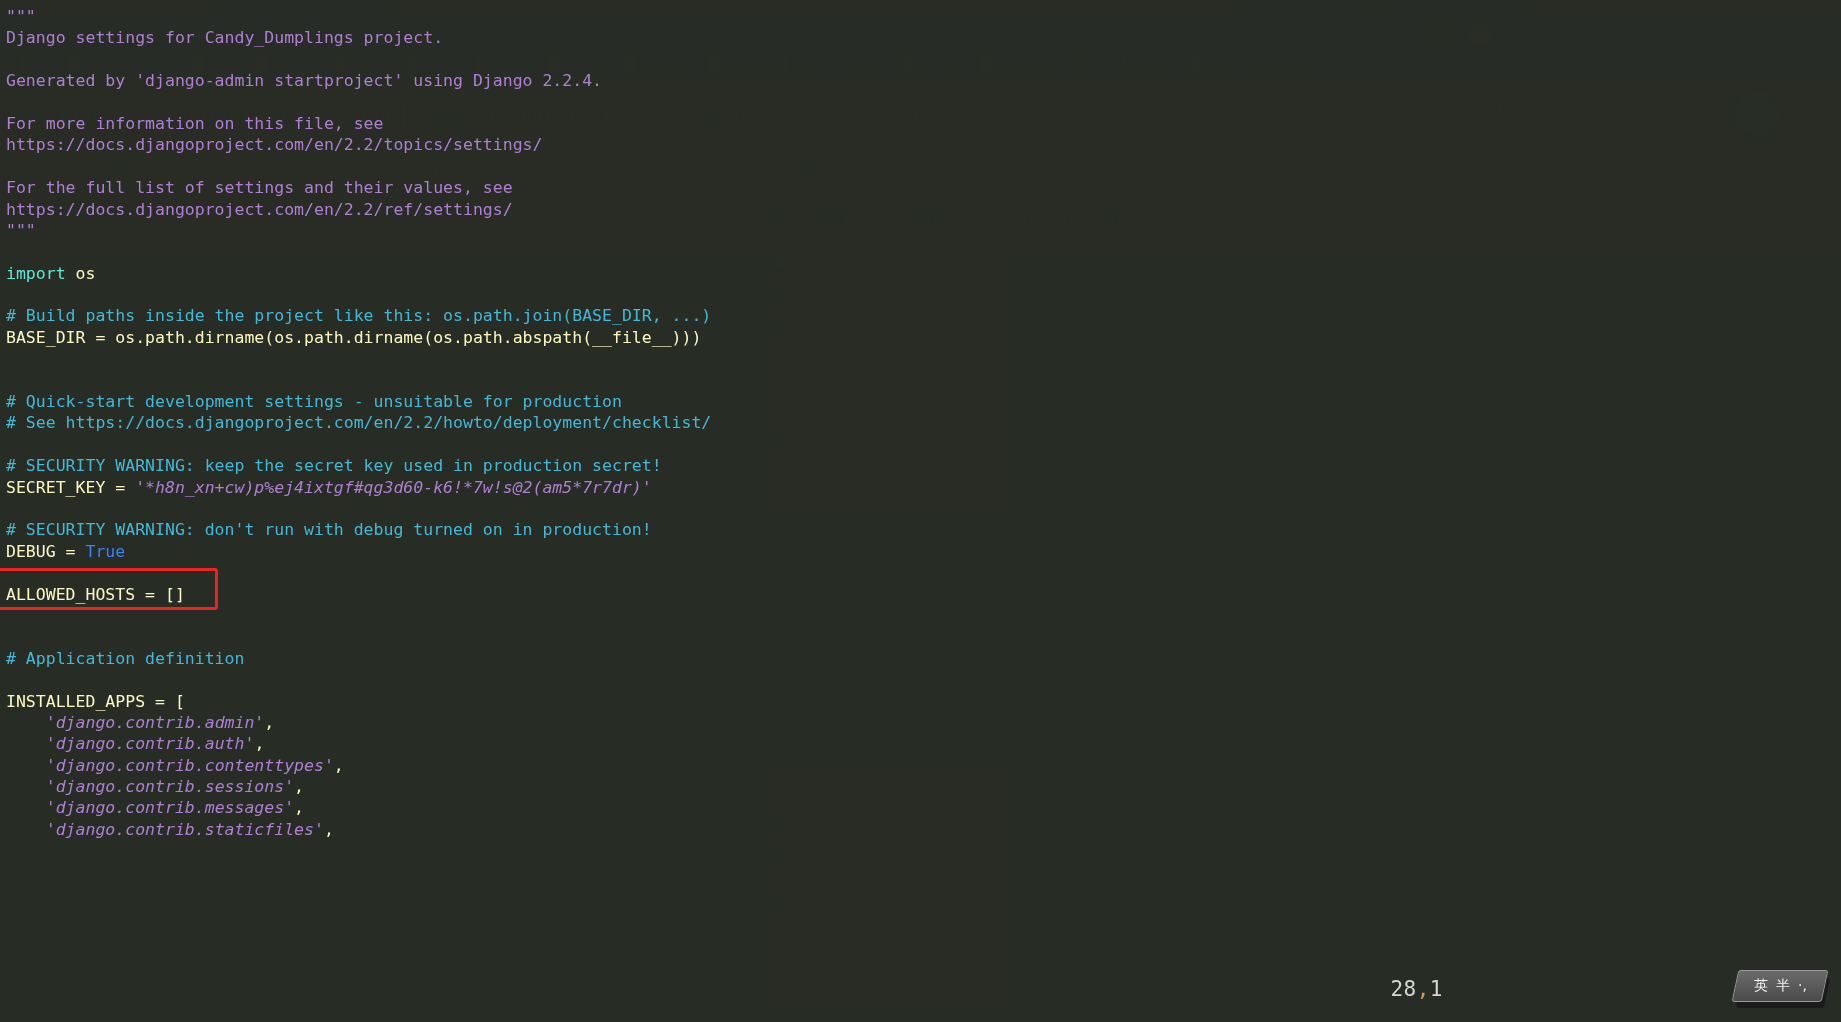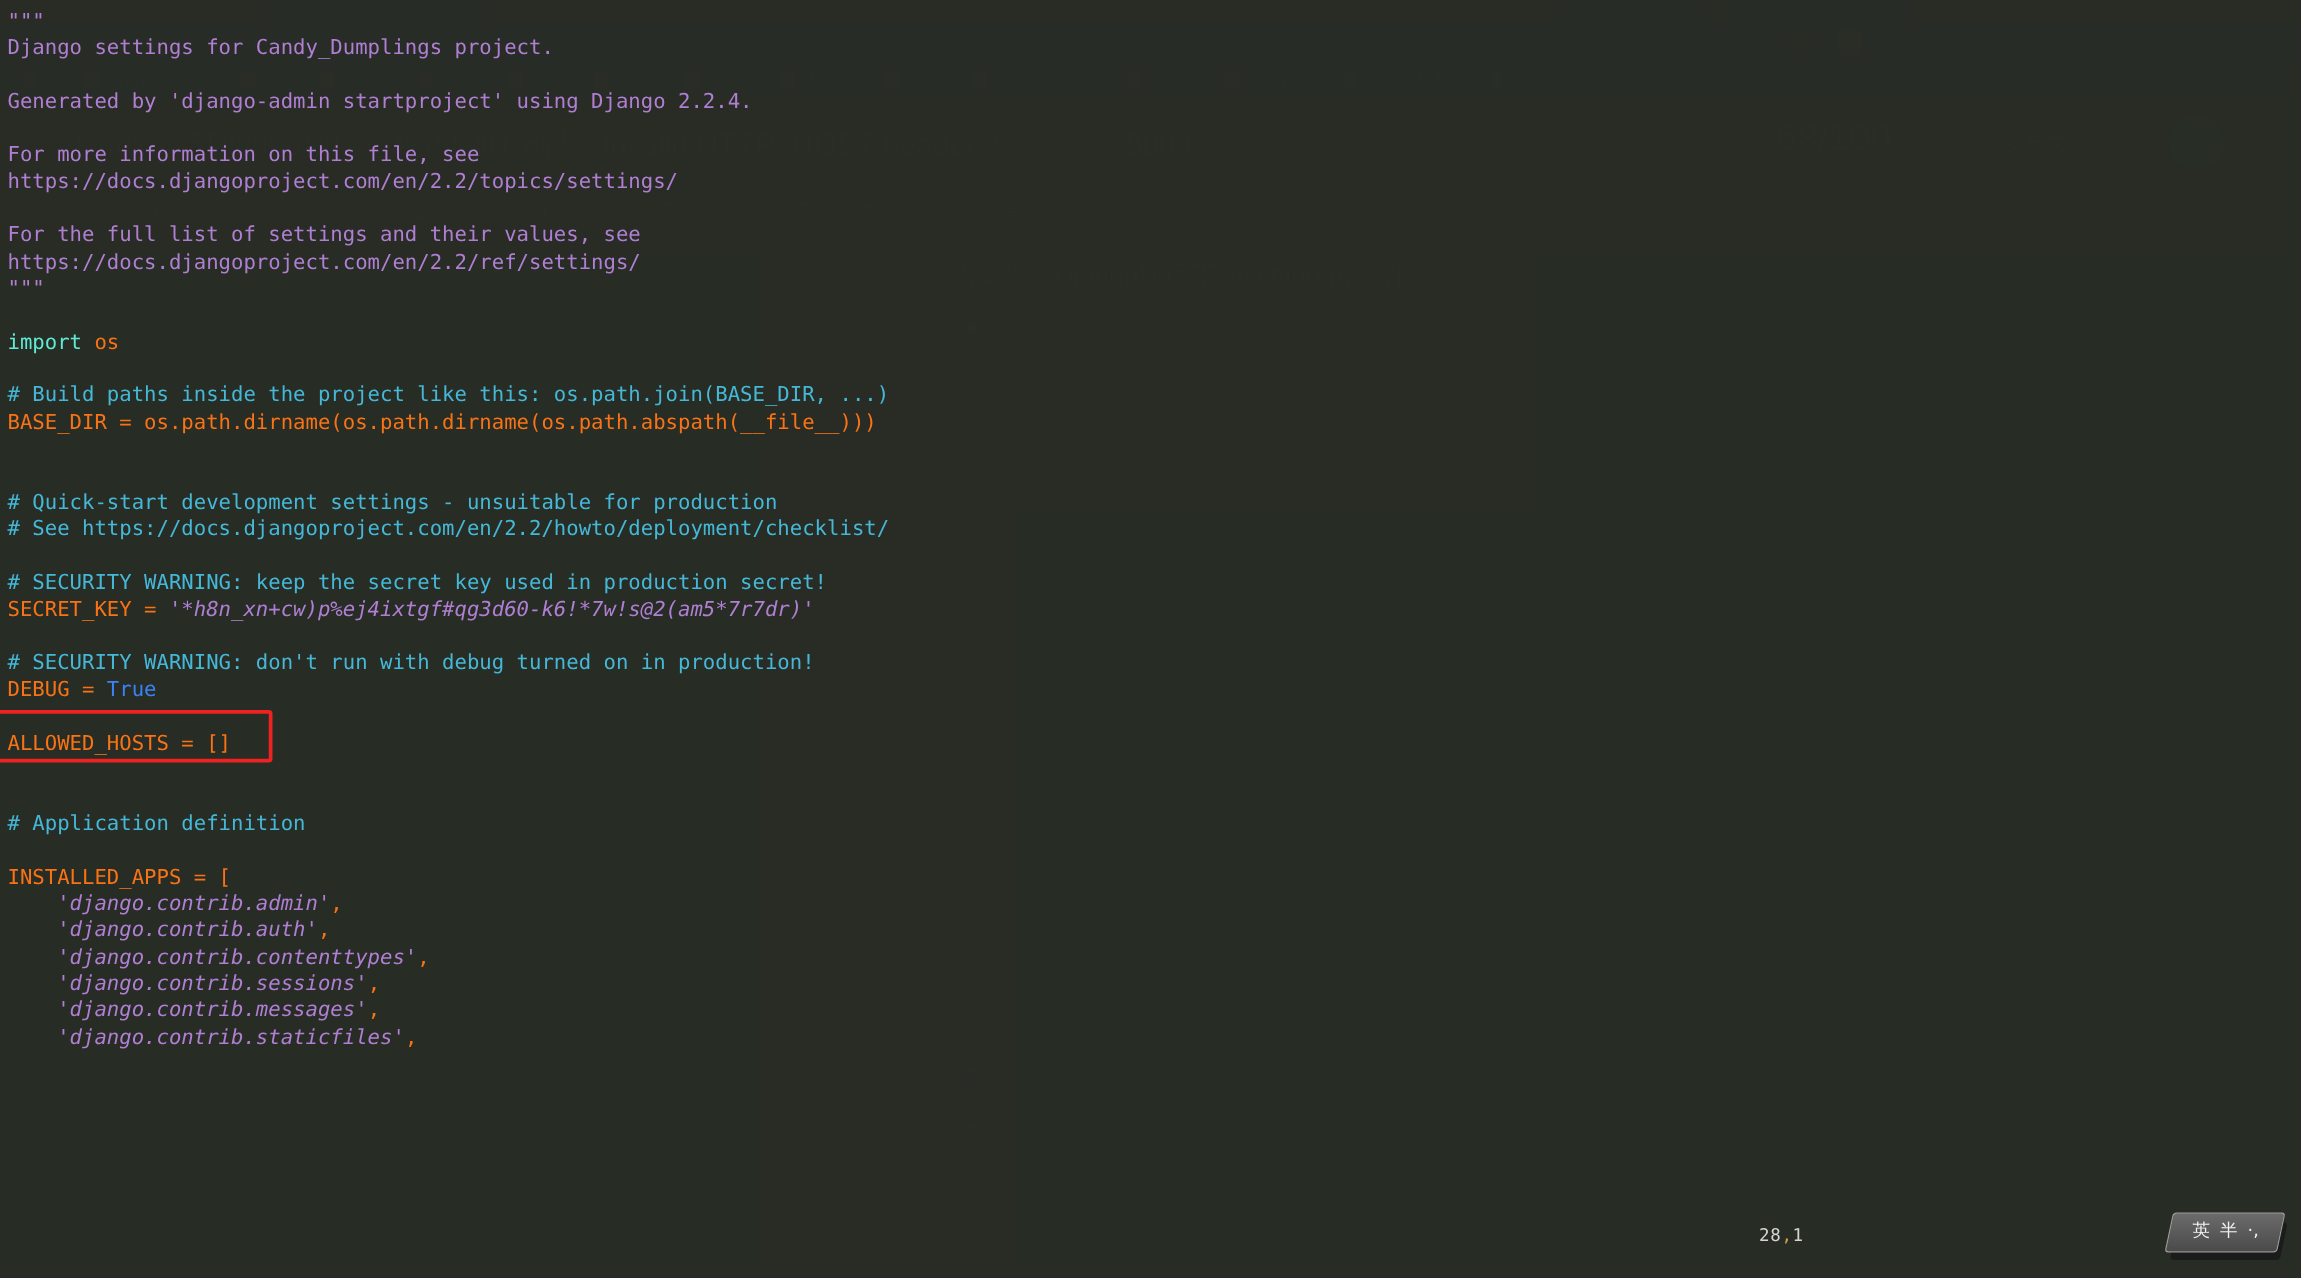--- a/index.html
+++ b/index.html
@@ -128,41 +128,41 @@
     position: relative;
     white-space: pre;
   }
   .ln { height: 21.4px; white-space: pre; }
 
   .tok-doc     { color: #b07fd4; }
   .tok-comment { color: #45b8d8; text-align: right; }
   .tok-kw      { color: #5eead4; }
   .tok-kw2     { color: #3b82f6; }
   .tok-str     { color: #b07fd4; font-style: italic; }
-  .tok-plain   { color: #f97316; }
+  .tok-plain   { color: #fef9c3; }
 
   
   #allowed-hosts-highlight {
     position: absolute;
     left: -4px;
     top: 568px;
     width: 222px;
     height: 42px;
     border: 3px solid #ef2222;
     border-radius: 3px;
     box-sizing: border-box;
     pointer-events: none;
   }
 
   
   #status-line {
     position: absolute;
     right: 398px;
     bottom: 22px;
-    font-size: 14px;
+    font-size: 21px;
     color: #d5d5d5;
     letter-spacing: 0.5px;
   }
   #status-line .comma { color: #d89a55; }
 
   
   #ime-indicator {
     position: absolute;
     right: 12px;
     bottom: 12px;

